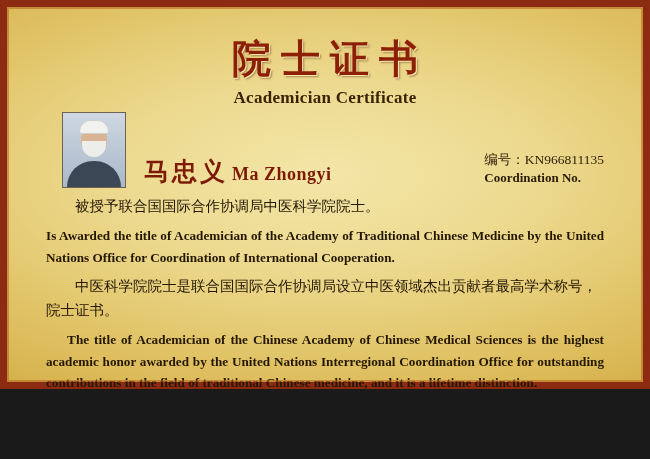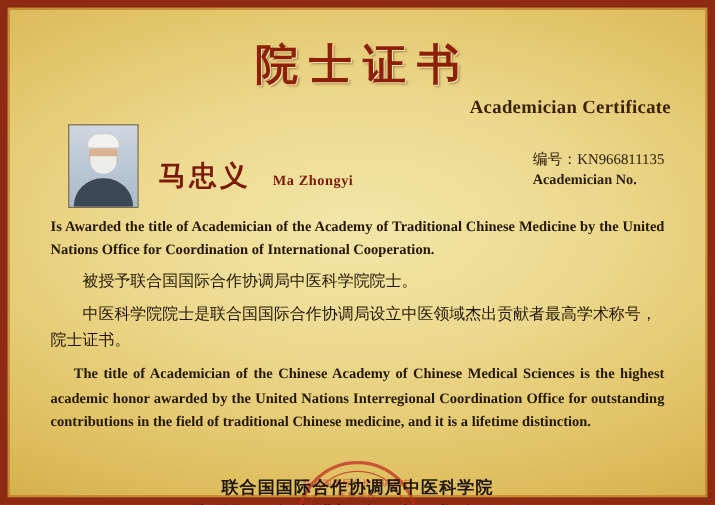--- a/index.html
+++ b/index.html
@@ -3,21 +3,21 @@
 <meta charset="utf-8">
 <style>
   html, body {
     margin: 0;
     padding: 0;
     background: #1a1a1a;
   }
   #certificate {
     position: relative;
     width: 650px;
-    height: 459px;
+    height: 389px;
     overflow: hidden;
     background:
       radial-gradient(ellipse 120% 90% at 50% 45%, #f3e6a8 0%, #ecd98e 28%, #e0c264 55%, #d4ae47 75%, #c79b34 90%, #bb8d27 100%);
     font-family: "Liberation Serif", serif;
     color: #2a1c06;
   }
   
   #certificate::before {
     content: "";
     position: absolute;
@@ -48,32 +48,32 @@
     font-family: "DejaVu Serif", serif;
     font-size: 39px;
     font-weight: bold;
     letter-spacing: 10px;
     color: #8d1f07;
     text-shadow: 1px 1px 0 #f7e9b0, 2px 2px 2px rgba(90,40,0,.45);
     margin: 14px 0 2px 0;
     padding-left: 10px;
   }
   .title-en {
-    text-align: right;
+    text-align: center;
     font-size: 17px;
     font-weight: bold;
     color: #3a2305;
     letter-spacing: .3px;
     margin-bottom: 6px;
   }
 
   
   .id-row {
     display: flex;
-    align-items: center;
+    align-items: flex-end;
     margin-top: 4px;
     height: 74px;
   }
   .photo {
     width: 62px;
     height: 74px;
     background: linear-gradient(180deg,#cfd8e2 0%, #b9c6d4 55%, #aab9c9 100%);
     border: 1px solid #6d6352;
     position: relative;
     overflow: hidden;
@@ -128,22 +128,22 @@
     align-items: baseline;
   }
   .name-cn {
     font-family: "DejaVu Serif", serif;
     font-size: 25px;
     font-weight: bold;
     color: #7d1a06;
     letter-spacing: 3px;
   }
   .name-en {
-    margin-left: 20px;
-    font-size: 13px;
+    margin-left: 4px;
+    font-size: 18px;
     font-weight: bold;
     color: #7d1a06;
     letter-spacing: .5px;
   }
   .cert-no {
     margin-left: auto;
     margin-top: 6px;
     text-align: left;
     line-height: 1.45;
     font-size: 13px;
@@ -242,26 +242,26 @@
 
       <div class="names">
         <span class="name-cn">马忠义</span>
         <span class="name-en">Ma Zhongyi</span>
       </div>
 
       <div class="cert-no">
         <div class="no-cn">
           <span>编号：</span><span>KN966811135</span>
         </div>
-        <div class="no-en">Academician No.</div>
+        <div class="no-en">Coordination No.</div>
       </div>
     </div>
 
+    <div class="para p-cn">被授予联合国国际合作协调局中医科学院院士。</div>
     <div class="para p-en">Is Awarded the title of Academician of the Academy of Traditional Chinese Medicine by the United Nations Office for Coordination of International Cooperation.</div>
-    <div class="para p-cn">被授予联合国国际合作协调局中医科学院院士。</div>
     <div class="para p-cn">中医科学院院士是联合国国际合作协调局设立中医领域杰出贡献者最高学术称号，院士证书。</div>
     <div class="para p-en indent">The title of Academician of the Chinese Academy of Chinese Medical Sciences is the highest academic honor awarded by the United Nations Interregional Coordination Office for outstanding contributions in the field of traditional Chinese medicine, and it is a lifetime distinction.</div>
 
     <div class="sign">
       <div class="seal">
         <div class="seal-arc">联合国国际合作协调局中医科学院</div>
 
       </div>
       <div class="org-cn">联合国国际合作协调局中医科学院</div>
       <div class="org-en1">The UNIaternational Collaboration and Coordination Agenc)</div>

